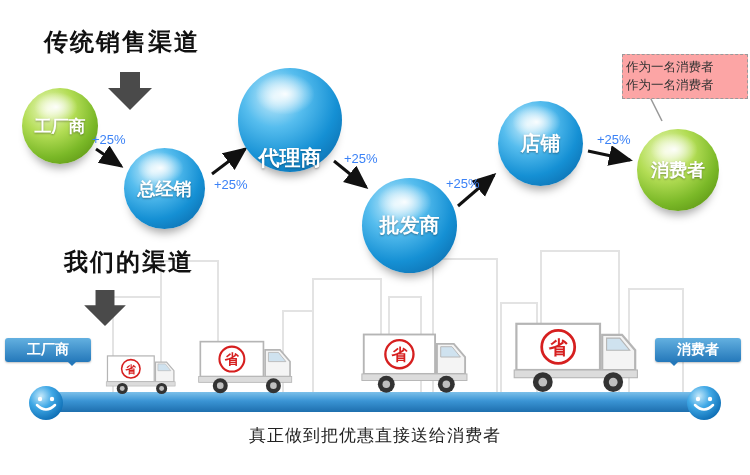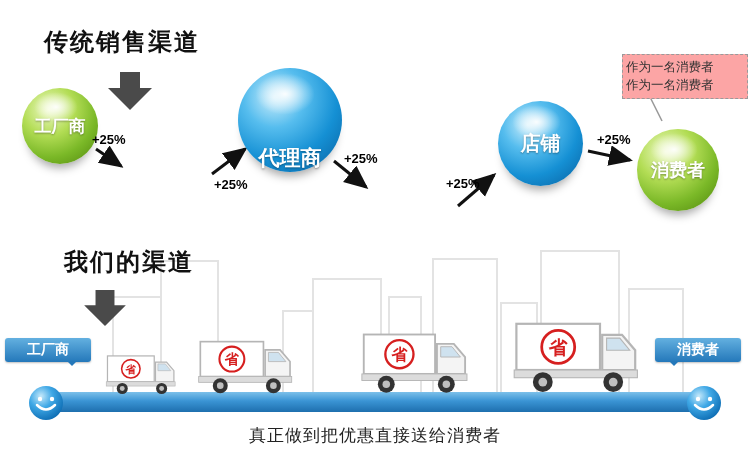--- a/index.html
+++ b/index.html
@@ -21,21 +21,21 @@
   .sphere span{position:relative;z-index:1;text-shadow:0 1px 2px rgba(0,0,0,.35);white-space:nowrap;}
   .sphere.blue{background:radial-gradient(circle at 35% 28%,#cdeefb 0%,#56bdee 30%,#1590d4 62%,#085e9d 100%);}
   .sphere.green{background:radial-gradient(circle at 35% 28%,#eef9c8 0%,#b3dd55 35%,#7ab827 65%,#4e830c 100%);}
   .s0{left:22px;top:88px;width:76px;height:76px;font-size:17px;}
   .s1{left:124px;top:148px;width:81px;height:81px;font-size:18px;}
   .s2{left:238px;top:68px;width:104px;height:104px;font-size:21px;align-items:flex-end;}
   .s3{left:362px;top:178px;width:95px;height:95px;font-size:20px;}
   .s4{left:498px;top:101px;width:85px;height:85px;font-size:20px;}
   .s5{left:637px;top:129px;width:82px;height:82px;font-size:18px;}
 
-  .pct{position:absolute;font-size:13px;font-weight:bold;color:#000000;z-index:4;}
+  .pct{position:absolute;font-size:13px;font-weight:normal;color:#3b82f6;z-index:4;}
   #pct-1{left:92px;top:132px;}
   #pct-2{left:214px;top:177px;}
   #pct-3{left:344px;top:151px;}
   #pct-4{left:446px;top:176px;}
   #pct-5{left:597px;top:132px;}
 
   .arrows{position:absolute;left:0;top:0;z-index:2;pointer-events:none;}
 
   .bubble{position:absolute;left:622px;top:54px;width:118px;border:1px dashed #9a9a9a;background:#fca5a5;
           padding:4px 3px;font-size:12.5px;line-height:1.4;color:#333;text-align:left;z-index:6;}
@@ -114,22 +114,28 @@
     <line x1="212" y1="174" x2="245" y2="149" stroke="#111" stroke-width="3" marker-end="url(#ah)"></line>
     <line x1="334" y1="161" x2="366" y2="187" stroke="#111" stroke-width="3" marker-end="url(#ah)"></line>
     <line x1="458" y1="206" x2="494" y2="175" stroke="#111" stroke-width="3" marker-end="url(#ah)"></line>
     <line x1="588" y1="151" x2="630" y2="160" stroke="#111" stroke-width="3" marker-end="url(#ah)"></line>
     <line x1="650" y1="97" x2="662" y2="121" stroke="#999" stroke-width="1.5"></line>
   </svg>
 
   <div class="sphere green s0">
       <span>工厂商</span>
     </div>
+  <div class="sphere blue s1">
+      <span>总经销</span>
+    </div>
   <div class="sphere blue s2">
       <span>代理商</span>
+    </div>
+  <div class="sphere blue s3">
+      <span>批发商</span>
     </div>
   <div class="sphere blue s4">
       <span>店铺</span>
     </div>
   <div class="sphere green s5">
       <span>消费者</span>
     </div>
 
   <div class="pct" id="pct-1">+25%</div>
   <div class="pct" id="pct-2">+25%</div>

